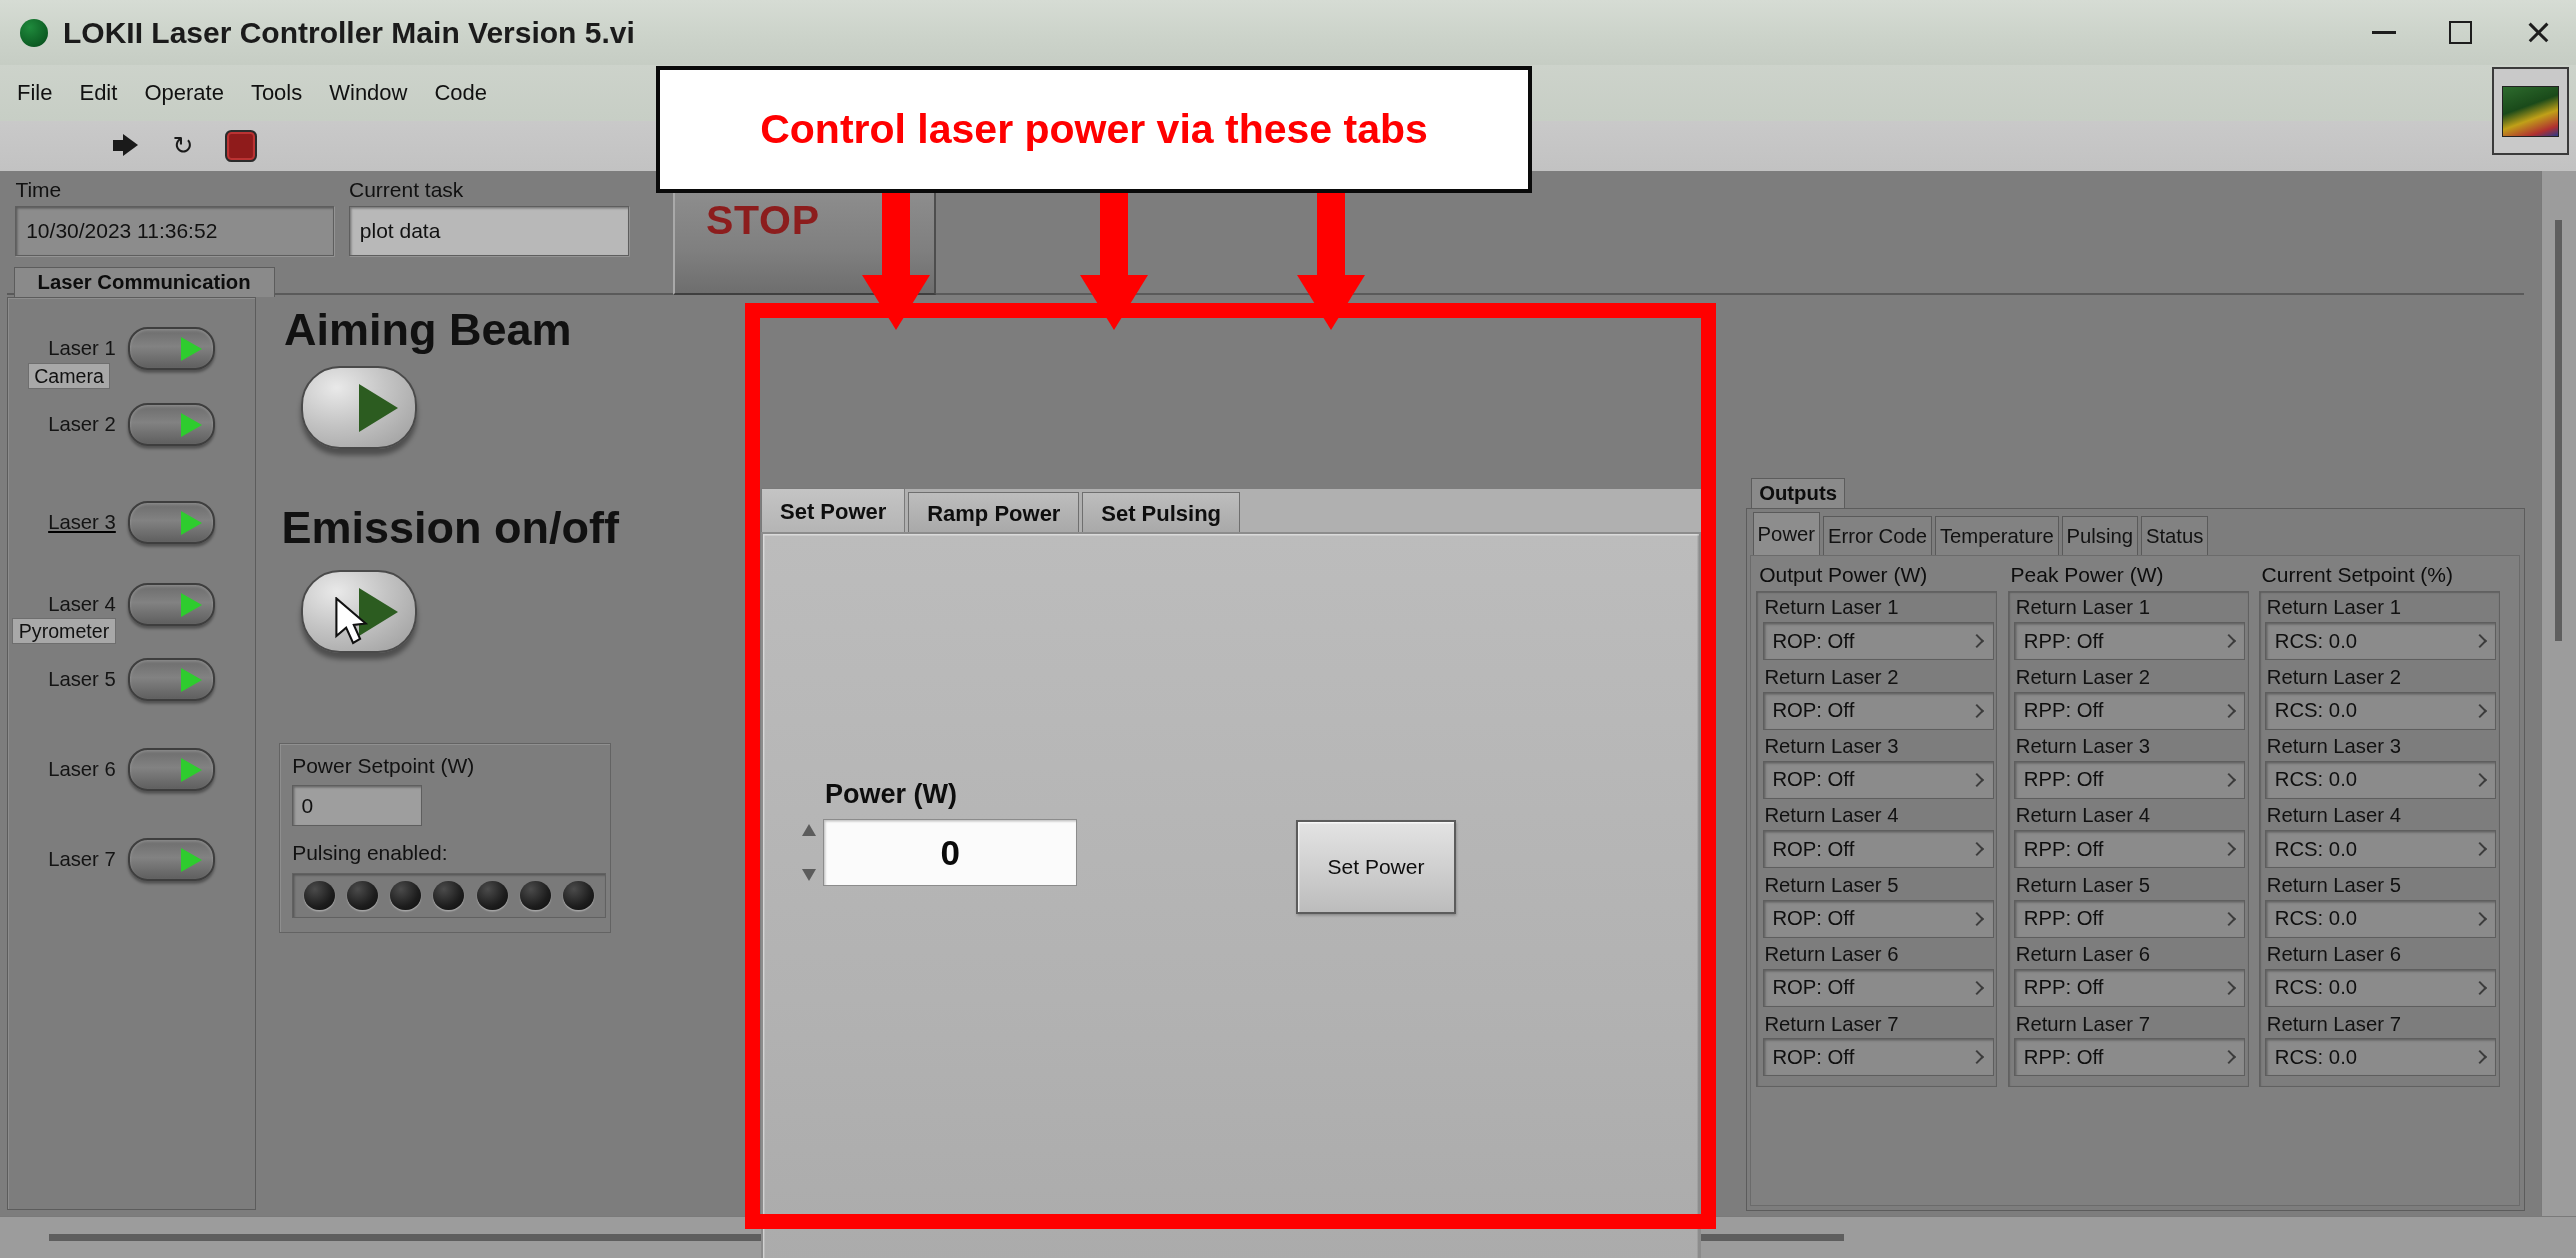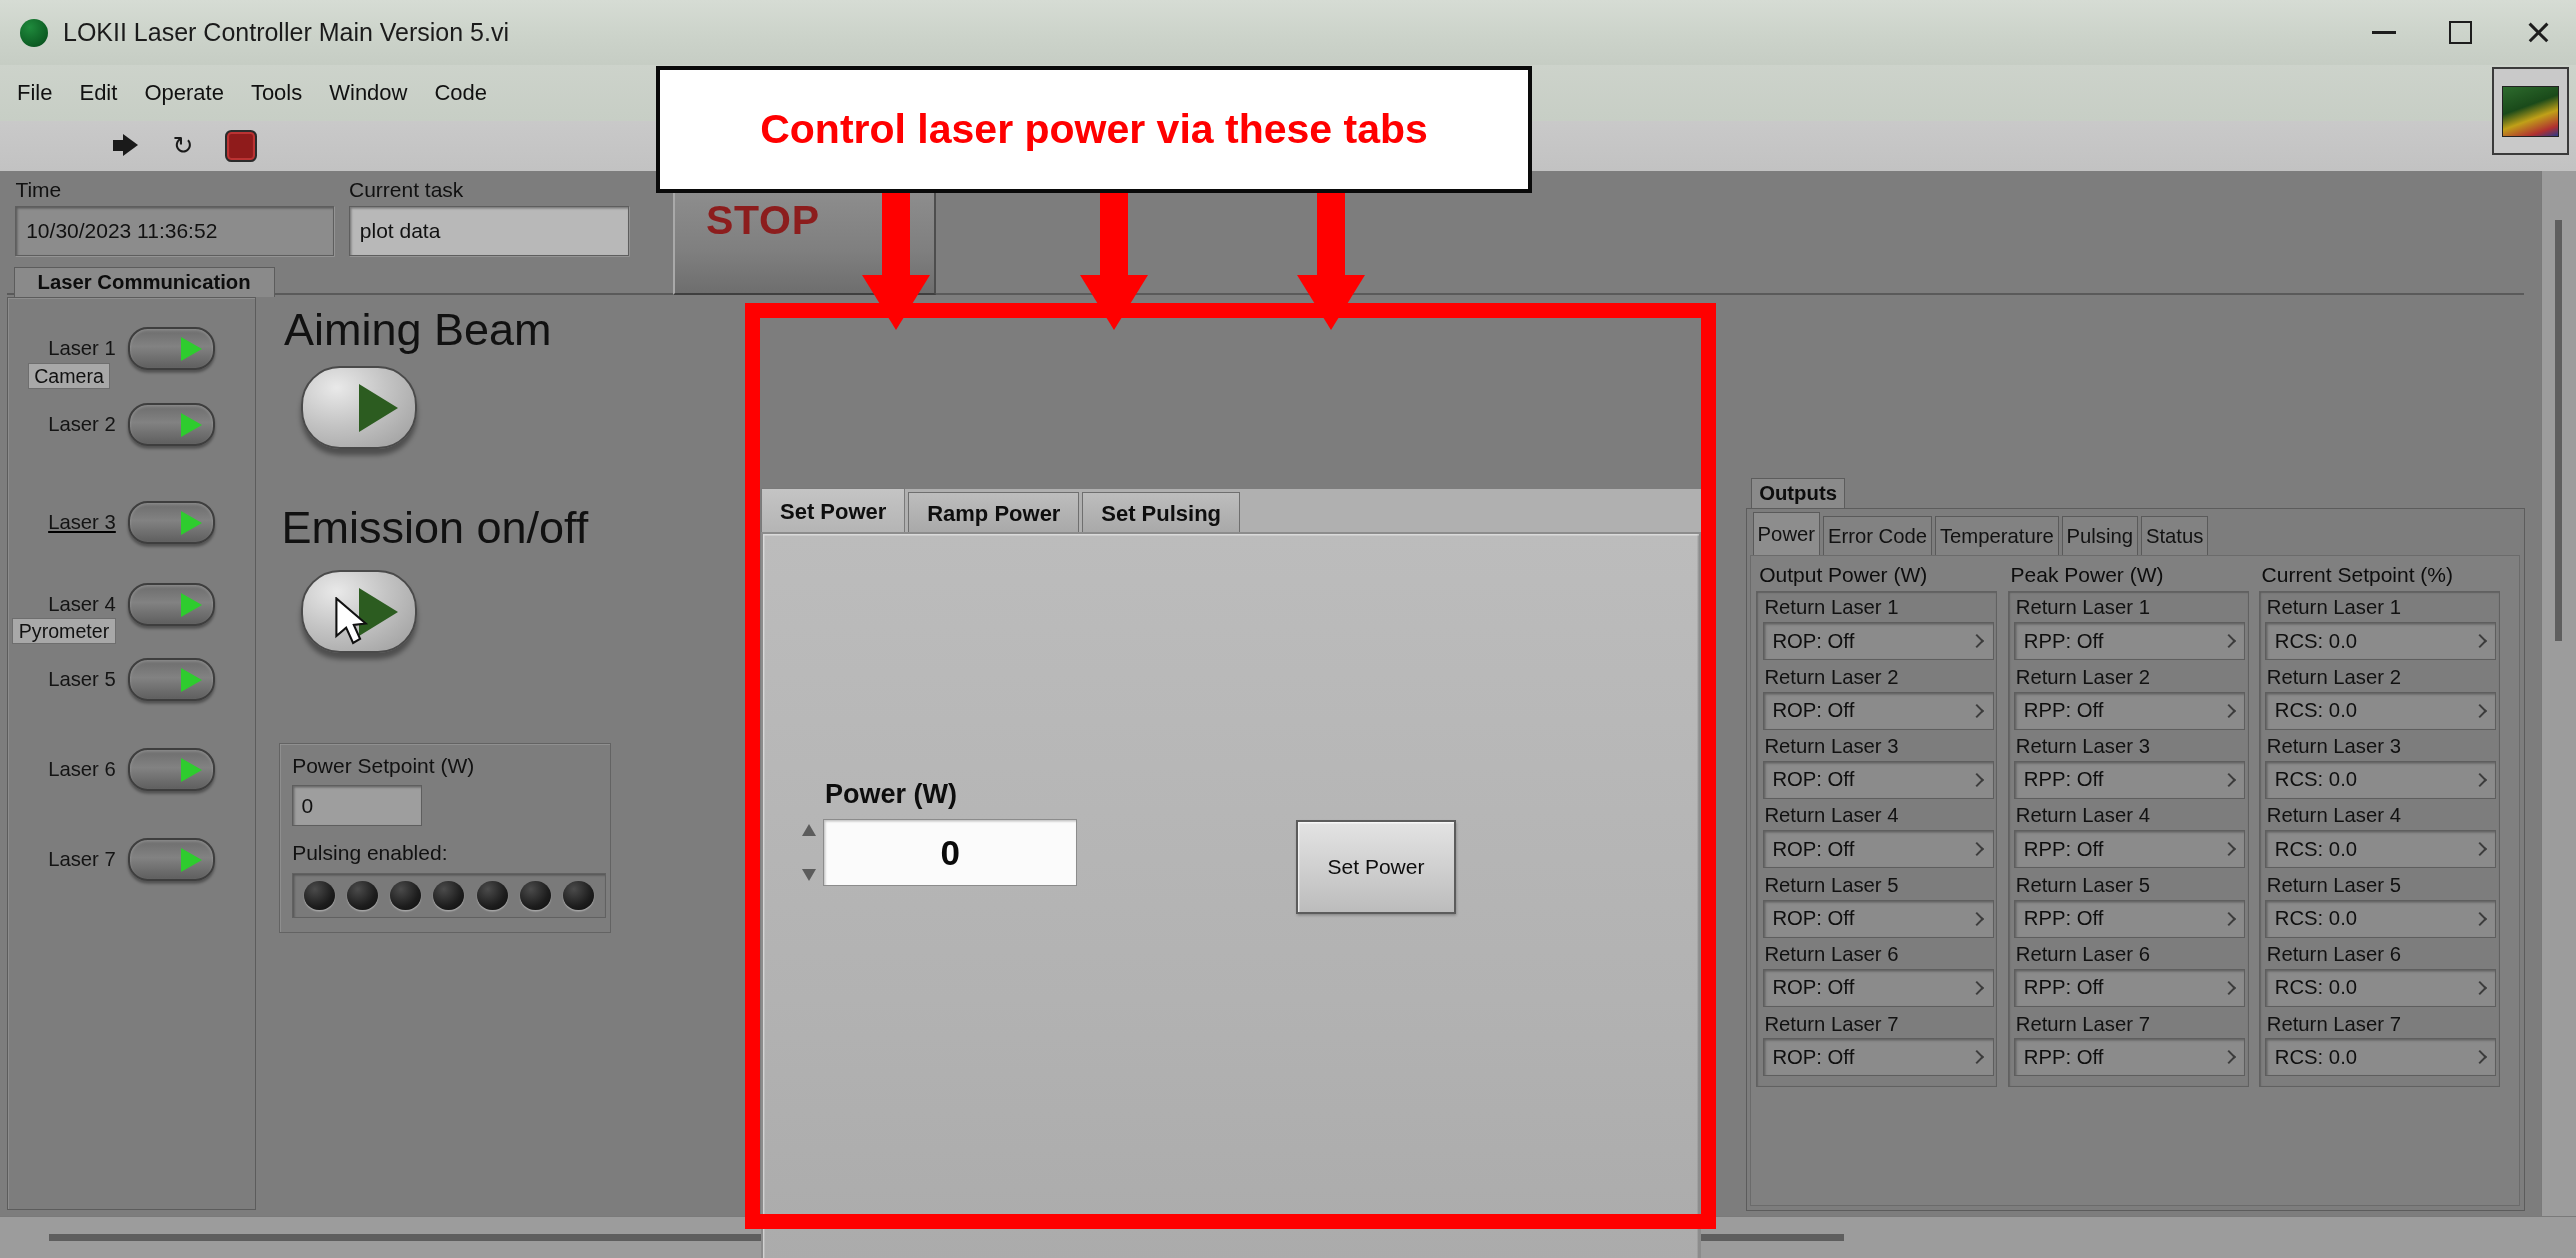--- a/index.html
+++ b/index.html
@@ -12,21 +12,21 @@
   #titlebar{
     position:absolute;left:0;top:0;width:2576px;height:65px;
     background:linear-gradient(180deg,#d6dcd4 0%,#ccd3ca 55%,#c6cdc4 100%);
     display:flex;align-items:center;
   }
   #app-icon{
     width:28px;height:28px;margin-left:19.6px;border-radius:50%;
     background:radial-gradient(circle at 35% 30%,#1f8a3c 0%,#0c5c23 70%,#063d16 100%);
   }
   #title-text{
-    margin-left:15.4px;font-size:25px;color:#1b1b1b;font-weight:400;white-space:nowrap;
+    margin-left:15.4px;font-size:30px;color:#1b1b1b;font-weight:700;white-space:nowrap;
   }
   .wbtn{
     width:77px;height:65px;display:flex;align-items:center;justify-content:center;
     font-size:24px;color:#1d1d1d;
   }
   #winbtns{position:absolute;right:0;top:0;height:65px;display:flex;}
   .wbox{width:19.6px;height:19.6px;border:2.1px solid #1d1d1d;}
   .wmin{width:24px;height:2.8px;background:#1d1d1d;}
   .wx{position:relative;width:24px;height:24px;}
   .wx:before,.wx:after{content:"";position:absolute;left:0;top:10.5px;width:25px;height:2.8px;background:#1d1d1d;}
@@ -120,21 +120,21 @@
     content:"";position:absolute;right:11.2px;top:50%;transform:translateY(-50%);
     border-left:21px solid #2ecc2e;border-top:12px solid transparent;border-bottom:12px solid transparent;
   }
   .sublabel{
     position:absolute;font-size:19.6px;color:#111;background:#a8a8a8;
     border:0.7px solid #6e6e6e;padding:0.7px 5.6px;white-space:nowrap;
   }
 
   
   #center{position:absolute;left:266px;top:126px;width:470px;height:911px;}
-  .bigtitle{font-size:45px;color:#111;font-weight:400;white-space:nowrap;}
+  .bigtitle{font-size:45px;color:#111;font-weight:700;white-space:nowrap;}
   .bigtog{
     width:112px;height:79px;border-radius:39px/39px;
     background:radial-gradient(ellipse at 30% 25%,#e9e9e9 0%,#c4c4c4 45%,#9b9b9b 100%);
     border:2.1px solid #4a4a4a;position:relative;
     box-shadow:0 6.3px 4.9px rgba(0,0,0,.38);
   }
   .bigtog:after{
     content:"";position:absolute;right:17px;top:50%;transform:translateY(-50%);
     border-left:39px solid #2c5c20;border-top:24px solid transparent;border-bottom:24px solid transparent;
   }

